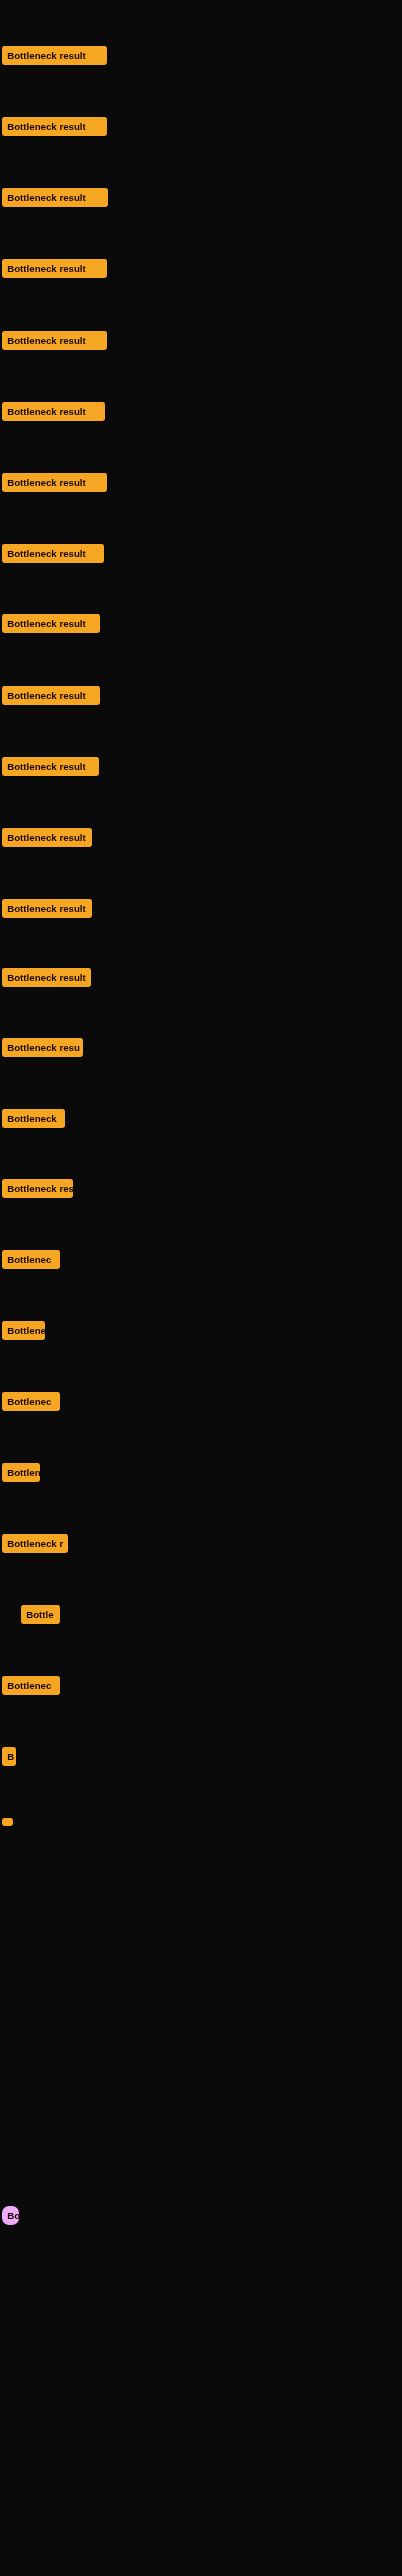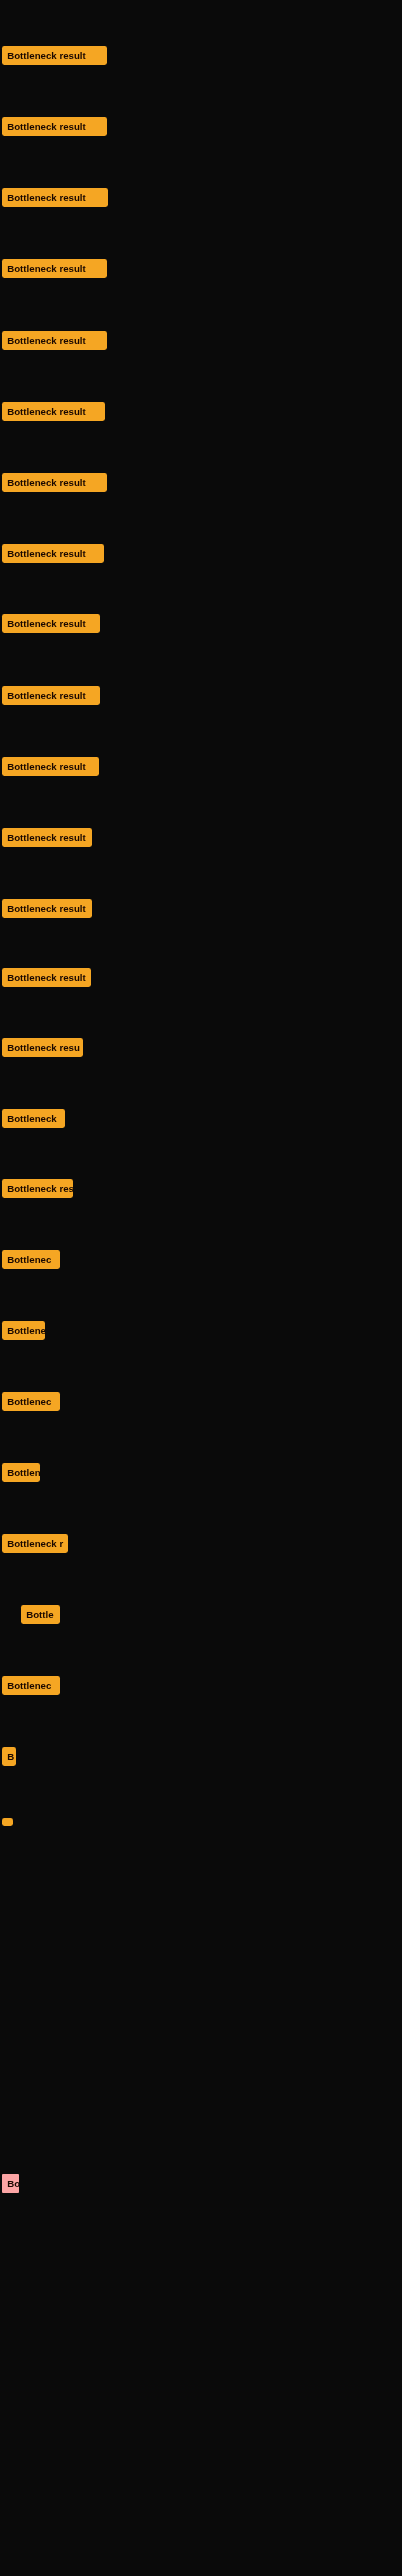--- a/index.html
+++ b/index.html
@@ -96,16 +96,16 @@
     <div style="position: absolute; top: 1676px; left: 1.6px; display: flex; align-items: center;">
       <div style="display: inline-block; background-color: rgb(245, 166, 35); color: rgb(26, 8, 0); font-size: 9.7px; font-weight: bold; padding: 4px 5.6px; border-radius: 2.4px; white-space: nowrap; overflow: hidden; max-width: 58px; width: 58px; cursor: pointer;">Bottlenec</div>
     </div>
     <div style="position: absolute; top: 1747px; left: 1.6px; display: flex; align-items: center;">
       <div style="display: inline-block; background-color: rgb(245, 166, 35); color: rgb(26, 8, 0); font-size: 9.7px; font-weight: bold; padding: 4px 5.6px; border-radius: 2.4px; white-space: nowrap; overflow: hidden; max-width: 14.5px; width: 14.5px; cursor: pointer;">B</div>
     </div>
     <div style="position: absolute; top: 1818px; left: 1.6px; display: flex; align-items: center;">
       <div style="display: inline-block; background-color: rgb(245, 166, 35); color: rgb(26, 8, 0); font-size: 9.7px; font-weight: bold; padding: 4px 5.6px; border-radius: 2.4px; white-space: nowrap; overflow: hidden; max-width: 8px; width: 8px; cursor: pointer;"></div>
     </div>
     <div style="position: absolute; top: 2174px; left: 1.6px; display: flex; align-items: center;">
-      <div style="display: inline-block; background-color: #fca5a5; color: rgb(26, 8, 0); font-size: 9.7px; font-weight: bold; padding: 4px 5.6px; border-radius: 1px; white-space: nowrap; overflow: hidden; max-width: 17.7px; width: 17.7px; cursor: pointer;">Bo</div>
+      <div style="display: inline-block; background-color: #f0abfc; color: rgb(26, 8, 0); font-size: 9.7px; font-weight: bold; padding: 4px 5.6px; border-radius: 7px; white-space: nowrap; overflow: hidden; max-width: 17.7px; width: 17.7px; cursor: pointer; margin-top: 32px;">Bo</div>
     </div>
   </div>
 
 
 </body></html>

